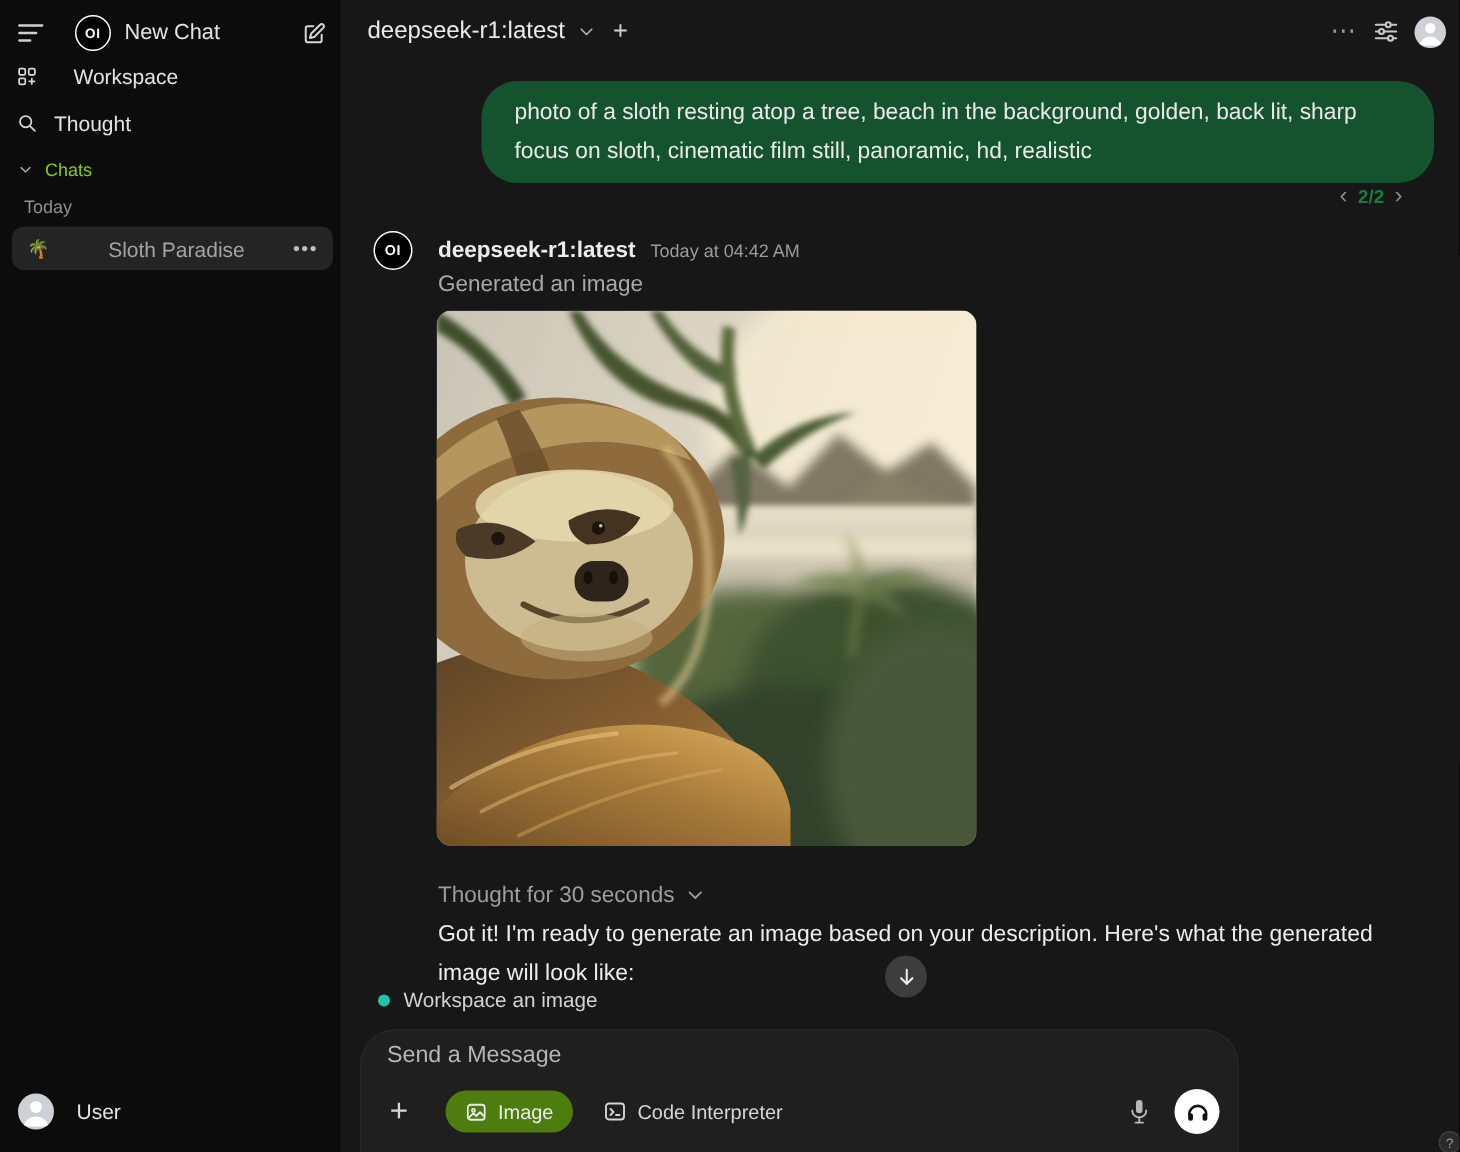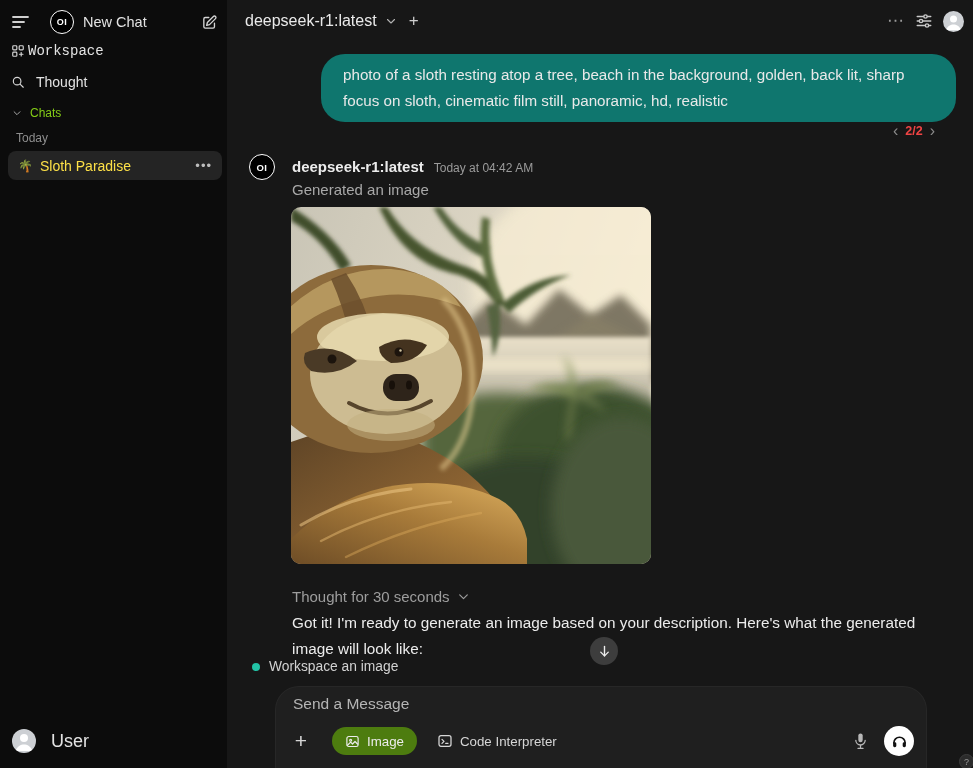--- a/index.html
+++ b/index.html
@@ -21,39 +21,39 @@
     font-size:9px; font-weight:bold; letter-spacing:.5px;
   }
   .sb-label { font-size:14px; color:#e3e3e3; }
   .sb-section { font-size:12px; color:#84cc16; }
   .sb-date { font-size:12px; color:#8f8f8f; }
   .chat-item {
     left:8px; top:151px; width:214px; height:29px; border-radius:8px;
     background:#242424; display:flex; align-items:center; padding:0 10px; cursor:pointer;
   }
   .chat-item .emoji { font-size:12px; margin-right:7px; }
-  .chat-item .title { font-size:14px; color:#fde047; flex:1; white-space:nowrap; overflow:hidden; }
+  .chat-item .title { font-size:14px; color:#a3a3a3; flex:1; white-space:nowrap; overflow:hidden;text-align:center; }
   .chat-item .dots { color:#bdbdbd; font-size:13px; letter-spacing:1px; cursor:pointer; }
   .avatar-gray { border-radius:50%; background:#cdd0d4; overflow:hidden; position:relative; }
   .avatar-gray svg { position:absolute; left:0; top:0; }
 
   
   .hdr-title { left:245px; top:11px; display:flex; align-items:center; gap:8px; z-index:4; }
   .model-name { font-size:16px; font-weight:500; color:#eaeaea; cursor:pointer; }
   .hdr-right { right:9px; top:9px; display:flex; align-items:center; gap:10px; z-index:4; }
   .ellipsis { color:#9a9a9a; font-size:17px; letter-spacing:1px; cursor:pointer; line-height:24px; }
 
   
   .user-bubble {
-    left:321px; top:54px; width:635px; background:#0f766e; border-radius:24px;
+    left:321px; top:54px; width:635px; background:#14532d; border-radius:24px;
     padding:8px 22px; font-size:15.2px; line-height:26px; color:#e9e9e9; z-index:1;
   }
   .pager { left:893px; top:122px; display:flex; align-items:center; gap:7px; z-index:1; }
   .pager .chev { color:#8a8a8a; font-size:16px; cursor:pointer; line-height:18px; }
-  .pager .count { font-size:12.5px; font-weight:bold; color:#ef4444; }
+  .pager .count { font-size:12.5px; font-weight:bold; color:#15803d; }
   .asst-avatar {
     left:249px; top:154px; width:26px; height:26px; border-radius:50%; background:#000;
     border:1.5px solid #fff; color:#fff; display:flex; align-items:center; justify-content:center;
     font-size:9.5px; font-weight:bold; letter-spacing:.5px; z-index:1;
   }
   .asst-head { left:292px; top:158px; display:flex; align-items:baseline; gap:10px; z-index:1; }
   .asst-name { font-size:15px; font-weight:600; color:#ececec; }
   .asst-time { font-size:12px; color:#9b9b9b; }
   .gen-caption { left:292px; top:181px; font-size:15px; color:#a8a8a8; z-index:1; }
   .gen-image {
@@ -69,22 +69,22 @@
   .tool-dot { width:8px; height:8px; border-radius:50%; }
   .tool-label { font-size:13.8px; color:#d2d2d2; }
   .scroll-btn {
     left:590px; top:637px; width:28px; height:28px; border-radius:50%;
     background:#3d3d3d; display:flex; align-items:center; justify-content:center;
     cursor:pointer; z-index:2;
   }
 
   
   .composer {
-    left:240px; top:686px; width:652px; height:82px; background:#1f1f1f;
-    border:1px solid #272727; border-bottom:none; border-radius:24px 24px 0 0; z-index:3;margin-left:35px;
+    left:240px; top:686px; width:586px; height:82px; background:#1f1f1f;
+    border:1px solid #272727; border-bottom:none; border-radius:24px 24px 0 0; z-index:3;
   }
   .composer-input { position:absolute; left:17px; top:8px; font-size:15.5px; color:#b5b5b5; cursor:text; }
   .composer-row { position:absolute; left:12px; right:12px; bottom:12px; height:30px;
     display:flex; align-items:center; }
   .plus-btn { width:26px; height:26px; display:flex; align-items:center; justify-content:center;
     color:#d6d6d6; cursor:pointer; }
   .pill-btn {
     margin-left:18px; height:28px; display:flex; align-items:center; gap:7px; padding:0 13px;
     border-radius:999px; background:#4d7c0f; color:#ececec; font-size:13.3px; cursor:pointer;
   }
@@ -132,21 +132,21 @@
     <div class="sb-row" style="left:11px; top:43px; width:205px; height:16px; cursor:pointer;">
       <span class="icon-btn">
         <svg class="ic" width="14" height="14" viewBox="0 0 24 24" fill="none" stroke="#d6d6d6" stroke-width="2" stroke-linecap="round">
           <rect x="3" y="3" width="7" height="7" rx="1.5"></rect>
           <rect x="14" y="3" width="7" height="7" rx="1.5"></rect>
           <rect x="3" y="14" width="7" height="7" rx="1.5"></rect>
           <line x1="17.5" y1="14.5" x2="17.5" y2="20.5"></line>
           <line x1="14.5" y1="17.5" x2="20.5" y2="17.5"></line>
         </svg>
       </span>
-      <span class="sb-label" style="margin-left:3px;font-family:Liberation Mono, monospace;">Workspace</span>
+      <span class="sb-label" style="margin-left:24px;">Workspace</span>
     </div>
 
     <div class="sb-row" style="left:11px; top:74px; width:205px; height:16px; cursor:pointer;">
       <span class="icon-btn">
         <svg class="ic" width="14" height="14" viewBox="0 0 24 24" fill="none" stroke="#d6d6d6" stroke-width="2" stroke-linecap="round">
           <circle cx="10.5" cy="10.5" r="6.5"></circle>
           <line x1="15.5" y1="15.5" x2="21" y2="21"></line>
         </svg>
       </span>
       <span class="sb-label" style="margin-left:11px;">Thought</span>
@@ -169,21 +169,21 @@
       <span class="dots">•••</span>
     </div>
 
     <div class="sb-row" style="left:12px; top:729px; width:205px; height:24px; cursor:pointer;">
       <span class="avatar-gray" style="width:24px;height:24px;">
         <svg class="ic" width="24" height="24" viewBox="0 0 24 24">
           <circle cx="12" cy="9" r="4" fill="#fff"></circle>
           <path d="M3.5 22c1.6-4.8 5.2-6.6 8.5-6.6s6.9 1.8 8.5 6.6z" fill="#fff"></path>
         </svg>
       </span>
-      <span class="sb-label" style="margin-left:15px; font-size:18px; font-weight:500;">User</span>
+      <span class="sb-label" style="margin-left:15px; font-size:14px; font-weight:500;">User</span>
     </div>
   </div>
 
   <div class="abs hdr-title">
     <span class="model-name">deepseek-r1:latest</span>
     <span class="icon-btn">
       <svg class="ic" width="12" height="12" viewBox="0 0 24 24" fill="none" stroke="#b3b3b3" stroke-width="2.2" stroke-linecap="round" stroke-linejoin="round">
         <path d="M5 9l7 7 7-7"></path>
       </svg>
     </span>

